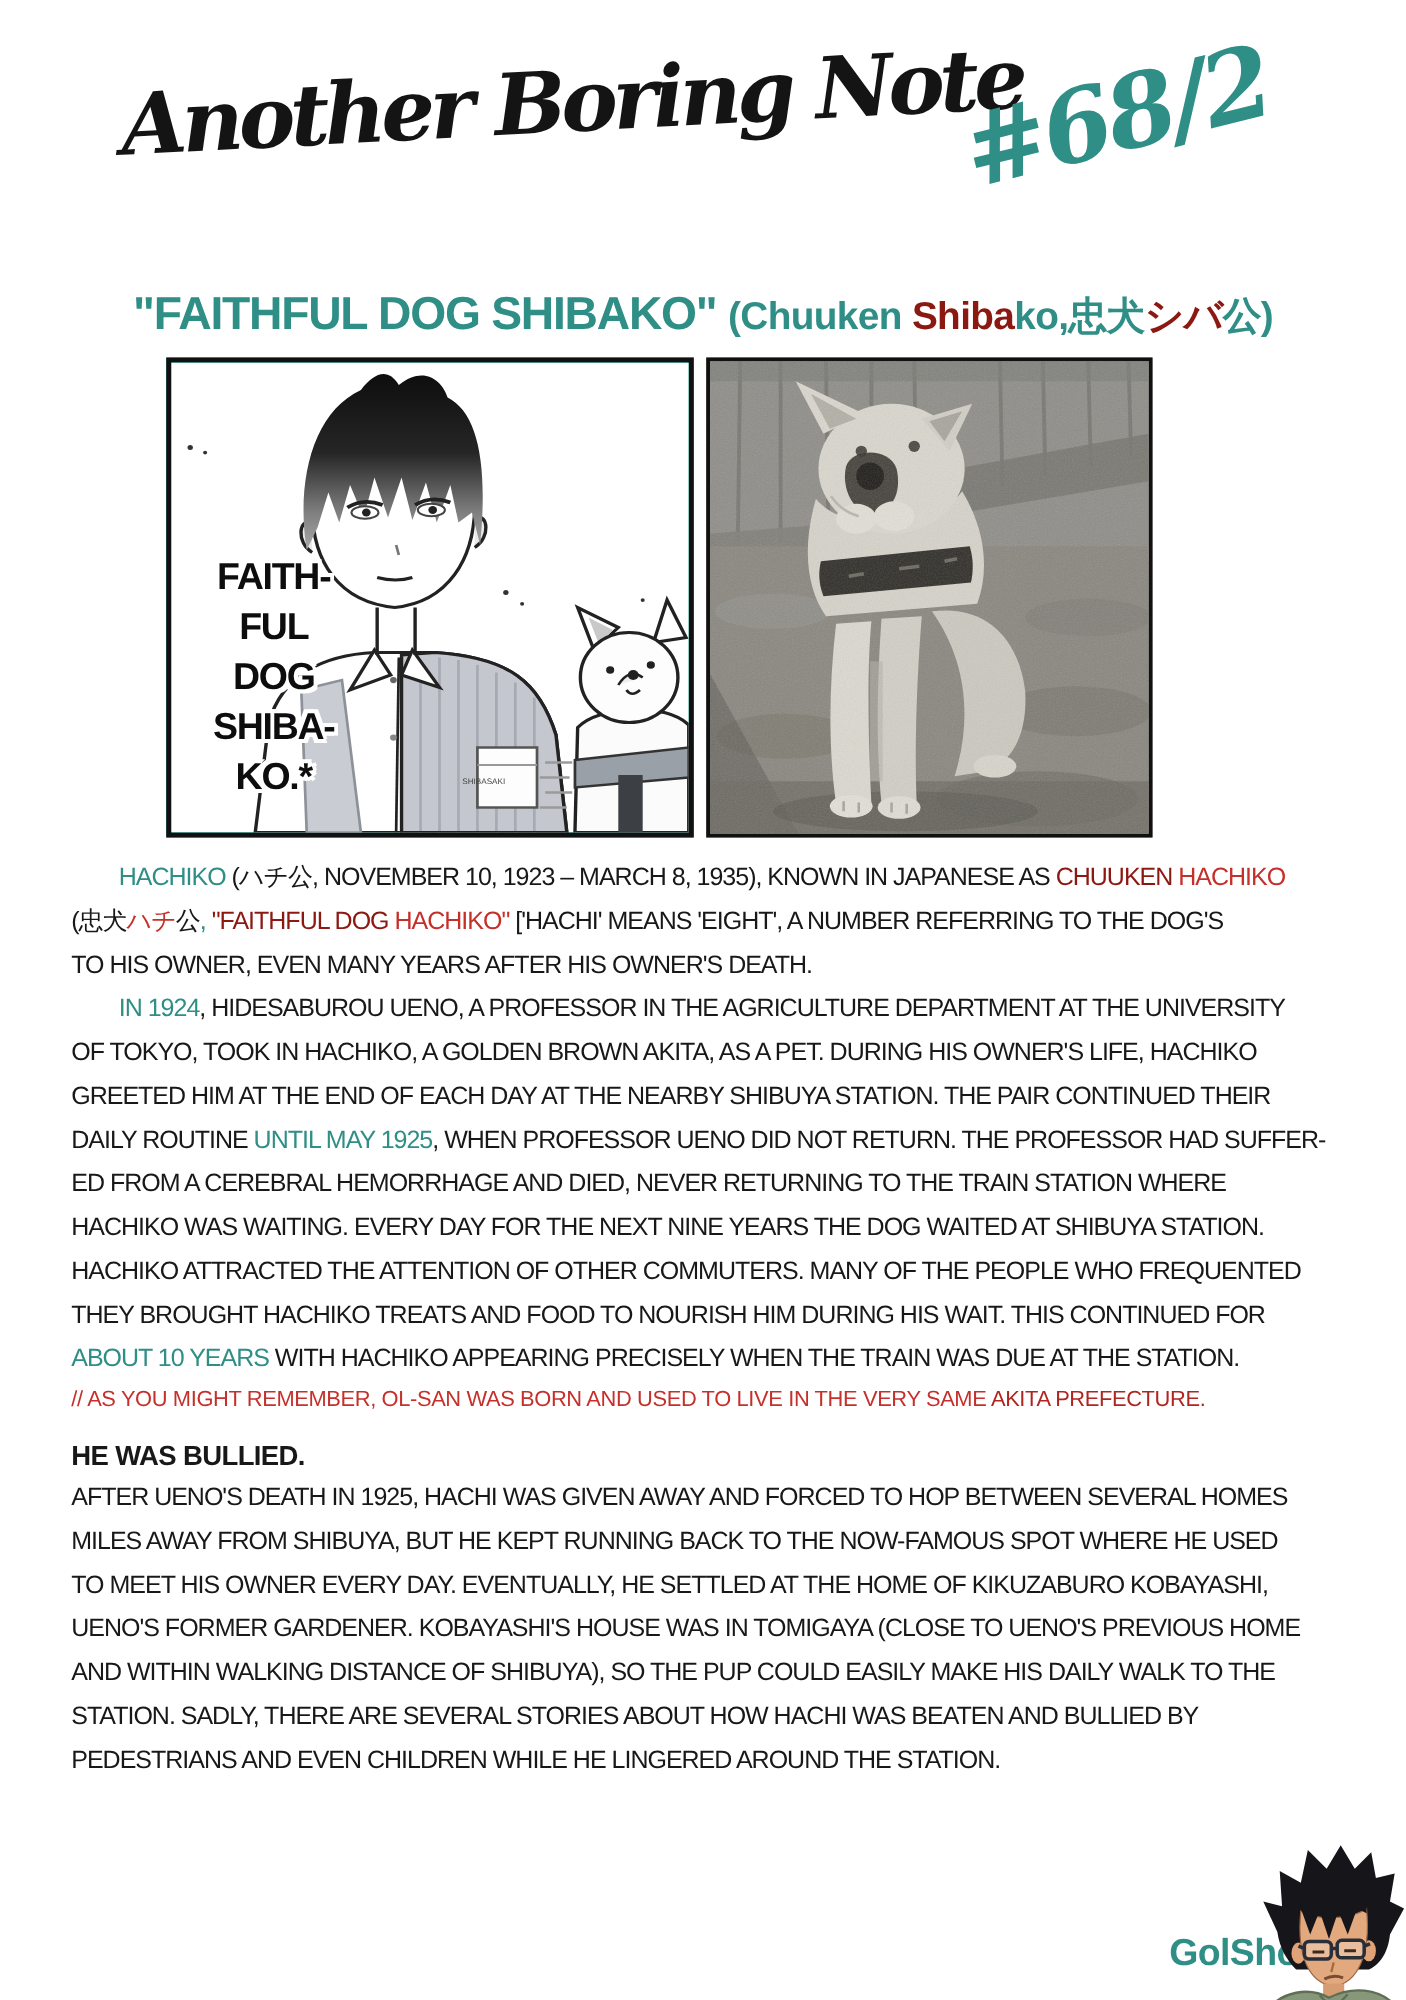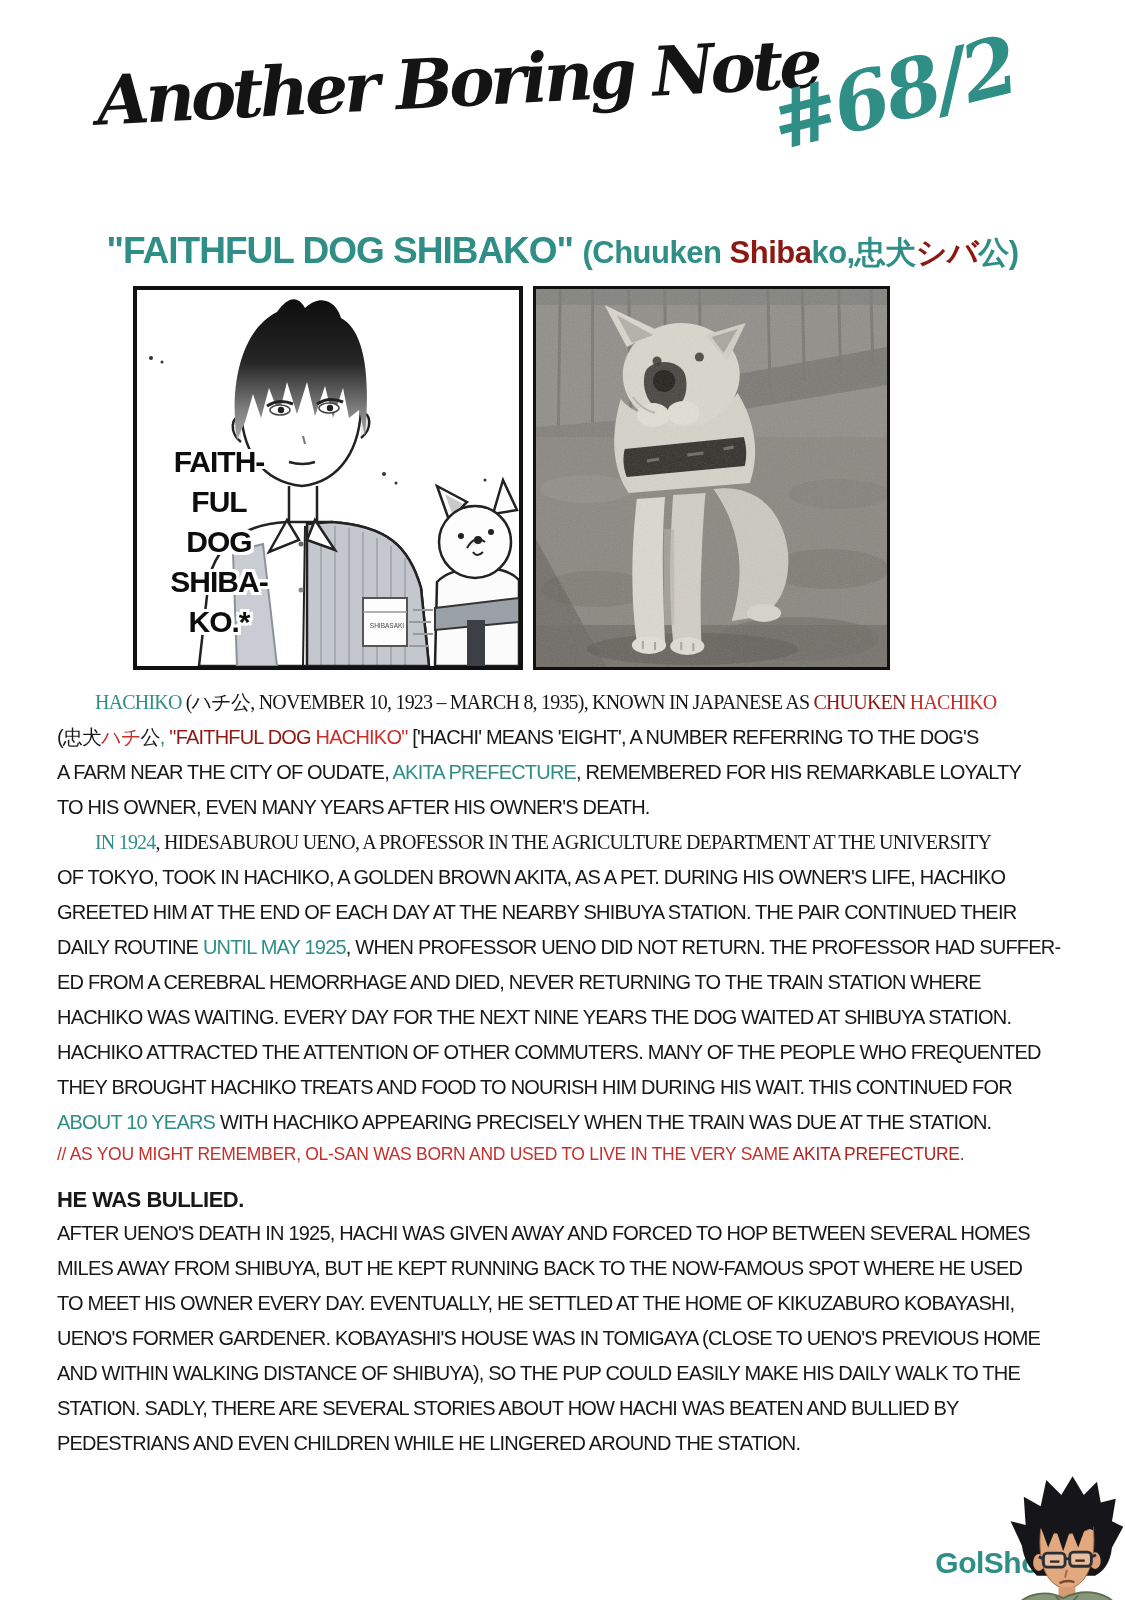--- a/index.html
+++ b/index.html
@@ -20,35 +20,35 @@
     letter-spacing:-0.5px;white-space:nowrap;}
   .subtitle .f-display{font-size:37px;letter-spacing:-1px;}
   
   .c-k{color:#181818;}
   .c-t{color:var(--teal);}
   .c-r{color:var(--red);}
   .c-m{color:var(--maroon);text-align:right;}
   .c-rb{color:var(--red-dark);font-weight:normal;}
   
   .images-row{display:flex;gap:10px;margin:12px 0 0 133px;}
-  .panel-fig{position:relative;box-sizing:border-box;width:390px;height:384px;
+  .panel-fig{position:relative;box-sizing:border-box;width:422px;height:384px;
     border:4px solid #111;background:#14b8a6;margin:0;}
   .photo-fig{position:relative;box-sizing:border-box;width:357px;height:384px;
     border:3px solid #111;background:#8f8e89;margin:0;}
   .panel-fig svg,.photo-fig svg{display:block;width:100%;height:100%;}
   .panel-caption{position:absolute;left:4px;top:152px;width:156px;text-align:center;}
   .cap-line{font-size:30px;line-height:40px;font-weight:bold;letter-spacing:-1px;color:#0d0d0d;
     text-shadow:-3px -3px 0 #fff,3px -3px 0 #fff,-3px 3px 0 #fff,3px 3px 0 #fff,
                 -3px 0 0 #fff,3px 0 0 #fff,0 -3px 0 #fff,0 3px 0 #fff;}
   .name-tag-text{position:absolute;left:228px;top:332px;width:44px;text-align:center;
     font-size:6.5px;color:#444;letter-spacing:0;}
   
   .article{margin:15px 0 0 57px;width:1011px;}
   .line{font-size:20px;line-height:35px;letter-spacing:-0.8px;white-space:nowrap;color:#181818;}
-  .line.ind{text-indent:38px;font-family:Liberation Serif, serif;}
+  .line.ind{text-indent:38px;}
   .blk.comment .line{font-size:17.5px;line-height:29px;letter-spacing:-0.3px;}
   .blk.h{margin-top:15px;}
   .blk.h .line{font-size:22px;font-weight:bold;line-height:32px;letter-spacing:-0.5px;}
   
   .signature{position:absolute;right:86px;bottom:20px;font-size:30px;font-weight:bold;
     color:var(--teal);letter-spacing:-0.5px;}
   .avatar{position:absolute;right:-2px;bottom:-6px;width:122px;height:132px;}
   .avatar svg{display:block;width:100%;height:100%;}
 </style>
 </head>
@@ -230,21 +230,20 @@
         <rect width="348" height="378" filter="url(#grain)" opacity="0.2"></rect>
       </svg>
     </figure>
 
   </div>
 
   <main class="article">
       <div class="blk p">
         <div class="line ind"><span class="c-t">HACHIKO </span><span class="c-k">(ハチ公, NOVEMBER 10, 1923 – MARCH 8, 1935), KNOWN IN JAPANESE AS </span><span class="c-m">CHUUKEN </span><span class="c-r">HACHIKO</span></div>
         <div class="line"><span class="c-k">(忠犬</span><span class="c-r">ハチ</span><span class="c-k">公</span><span class="c-t">, </span><span class="c-m">"FAITHFUL DOG </span><span class="c-r">HACHIKO"</span><span class="c-k"> ['HACHI' MEANS 'EIGHT', A NUMBER REFERRING TO THE DOG'S</span></div>
-        <div class="line"><span class="c-k">A FARM NEAR THE CITY OF OUDATE, </span><span class="c-t">AKITA PREFECTURE</span><span class="c-k">, REMEMBERED FOR HIS REMARKABLE LOYALTY</span></div>
         <div class="line"><span class="c-k">TO HIS OWNER, EVEN MANY YEARS AFTER HIS OWNER'S DEATH.</span></div>
       </div>
       <div class="blk p">
         <div class="line ind"><span class="c-t">IN 1924</span><span class="c-k">, HIDESABUROU UENO, A PROFESSOR IN THE AGRICULTURE DEPARTMENT AT THE UNIVERSITY</span></div>
         <div class="line"><span class="c-k">OF TOKYO, TOOK IN HACHIKO, A GOLDEN BROWN AKITA, AS A PET. DURING HIS OWNER'S LIFE, HACHIKO</span></div>
         <div class="line"><span class="c-k">GREETED HIM AT THE END OF EACH DAY AT THE NEARBY SHIBUYA STATION. THE PAIR CONTINUED THEIR</span></div>
         <div class="line"><span class="c-k">DAILY ROUTINE </span><span class="c-t">UNTIL MAY 1925</span><span class="c-k">, WHEN PROFESSOR UENO DID NOT RETURN. THE PROFESSOR HAD SUFFER-</span></div>
         <div class="line"><span class="c-k">ED FROM A CEREBRAL HEMORRHAGE AND DIED, NEVER RETURNING TO THE TRAIN STATION WHERE</span></div>
         <div class="line"><span class="c-k">HACHIKO WAS WAITING. EVERY DAY FOR THE NEXT NINE YEARS THE DOG WAITED AT SHIBUYA STATION.</span></div>
         <div class="line"><span class="c-k">HACHIKO ATTRACTED THE ATTENTION OF OTHER COMMUTERS. MANY OF THE PEOPLE WHO FREQUENTED</span></div>

